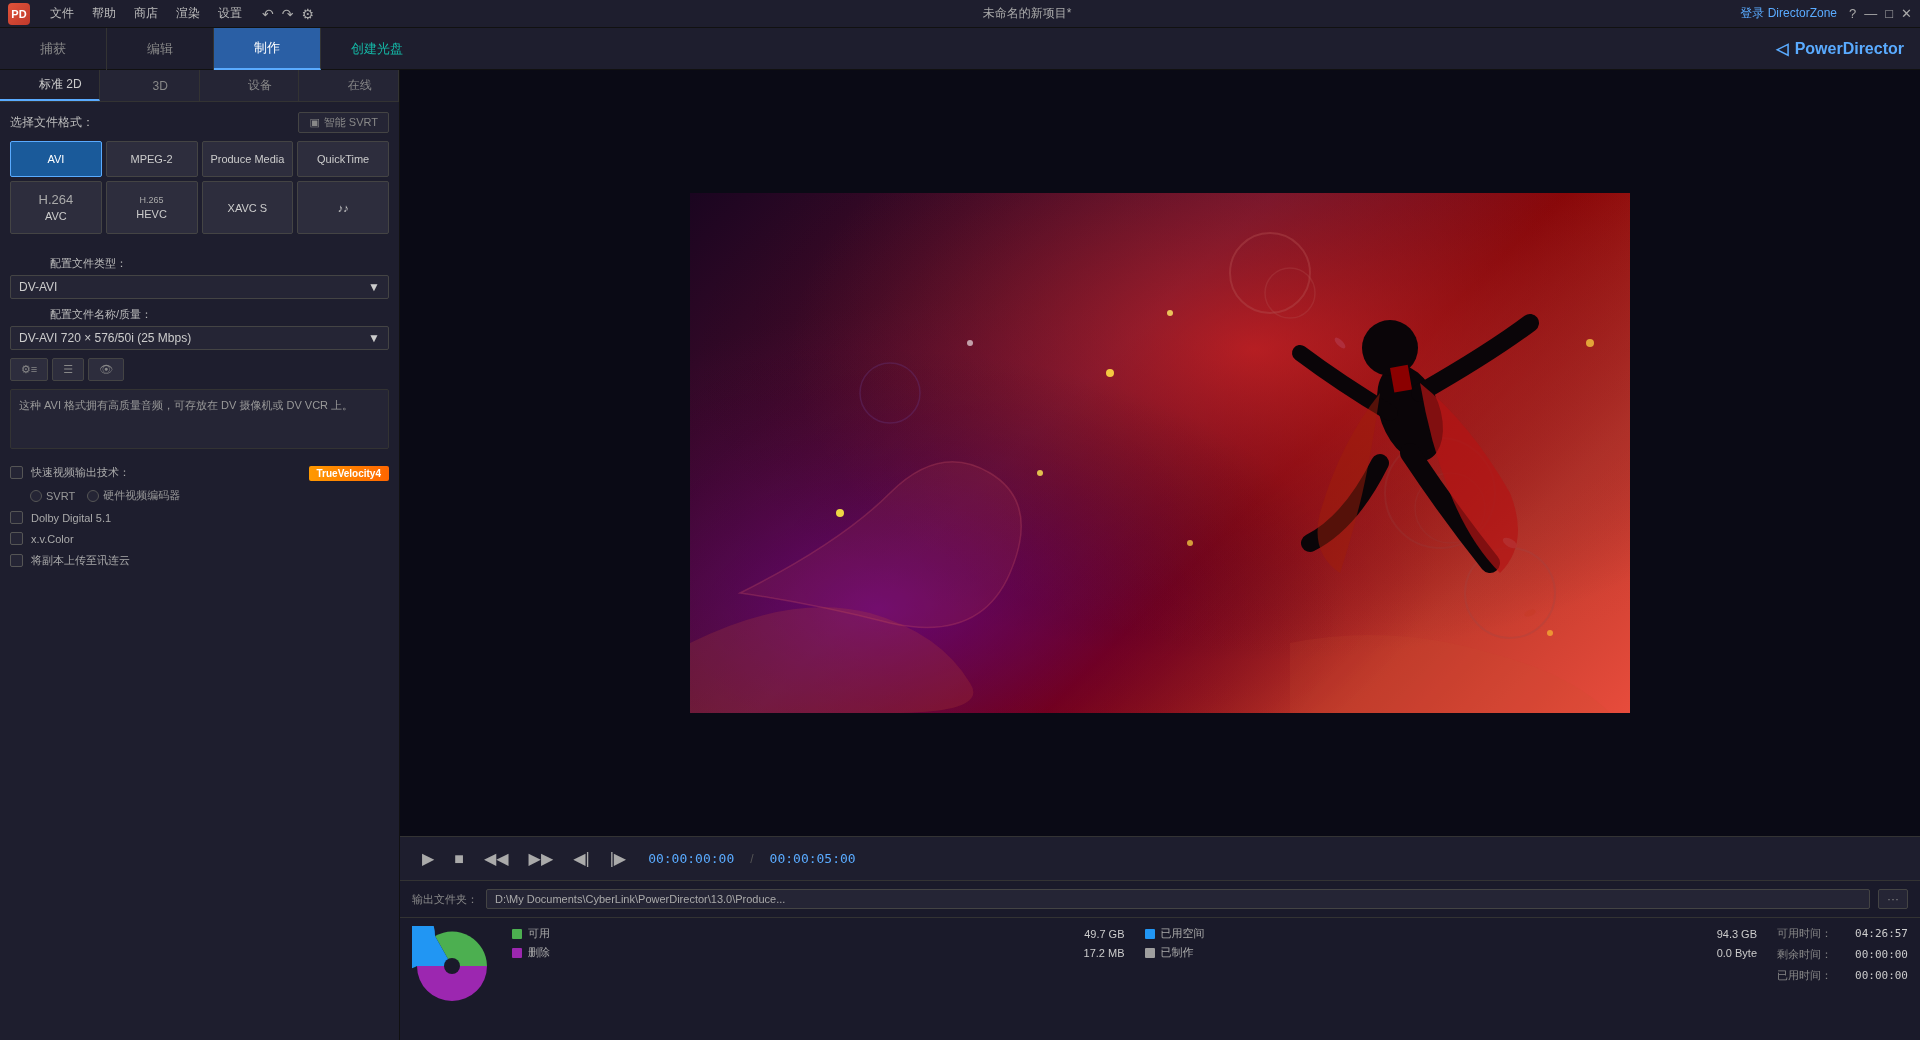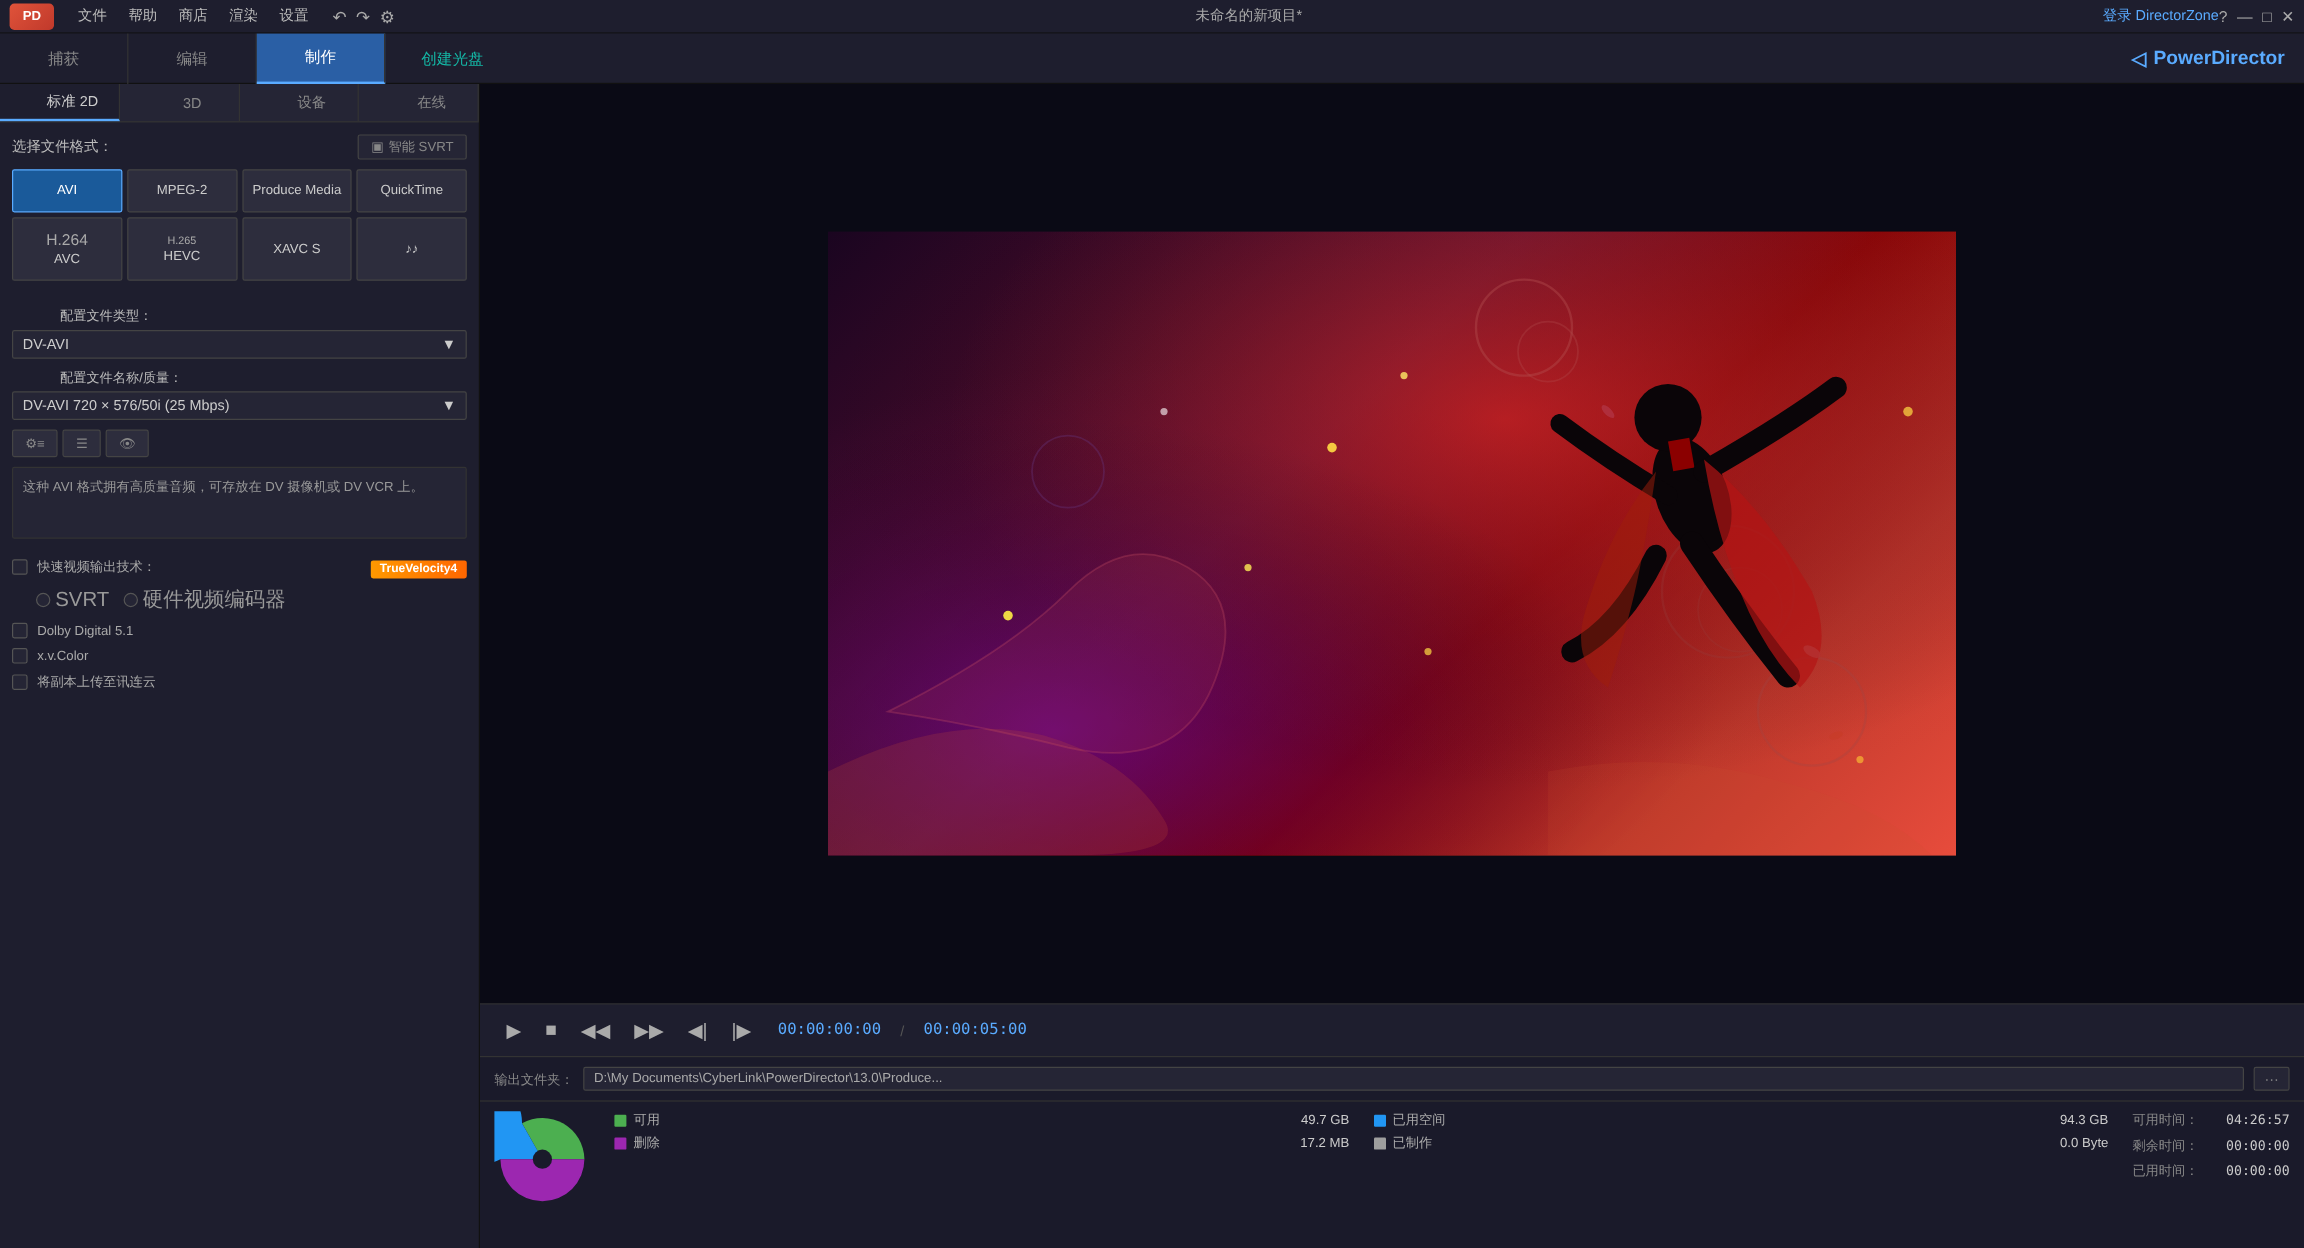--- a/index.html
+++ b/index.html
@@ -25,21 +25,21 @@
       justify-content: space-between;
       border-bottom: 1px solid #111;
       flex-shrink: 0;
     }
     .title-bar-left {
       display: flex;
       align-items: center;
       gap: 12px;
     }
     .app-logo {
-      width: 37px;
+      width: 22px;
       height: 22px;
       background: linear-gradient(135deg, #e0533a, #c0392b);
       border-radius: 4px;
       display: flex;
       align-items: center;
       justify-content: center;
       color: white;
       font-size: 11px;
       font-weight: bold;
     }
@@ -53,21 +53,21 @@
       cursor: pointer;
       font-size: 12px;
     }
     .title-bar-center {
       color: #aaa;
       font-size: 12px;
     }
     .title-bar-right {
       display: flex;
       align-items: center;
-      gap: 0;
+      gap: 12px;
     }
     .director-zone-link {
       color: #5aabff;
       font-size: 12px;
       cursor: pointer;
     }
     .window-controls {
       display: flex;
       gap: 8px;
     }
@@ -296,21 +296,21 @@
     .radio-group {
       display: flex;
       align-items: center;
       gap: 12px;
     }
     .radio-item {
       display: flex;
       align-items: center;
       gap: 4px;
       color: #999;
-      font-size: 17px;
+      font-size: 11px;
     }
     .radio-dot {
       width: 12px;
       height: 12px;
       border: 1px solid #555;
       border-radius: 50%;
       background: #252535;
     }
     .velocity-badge {
       margin-left: auto;

